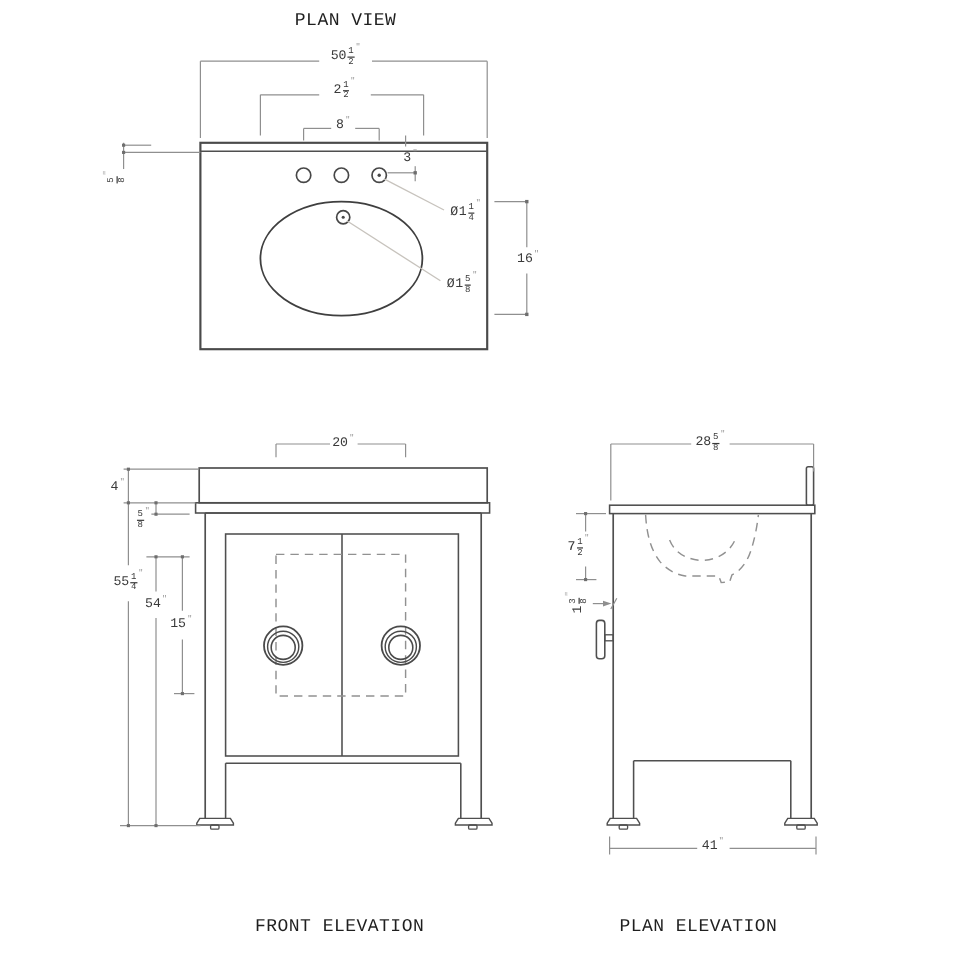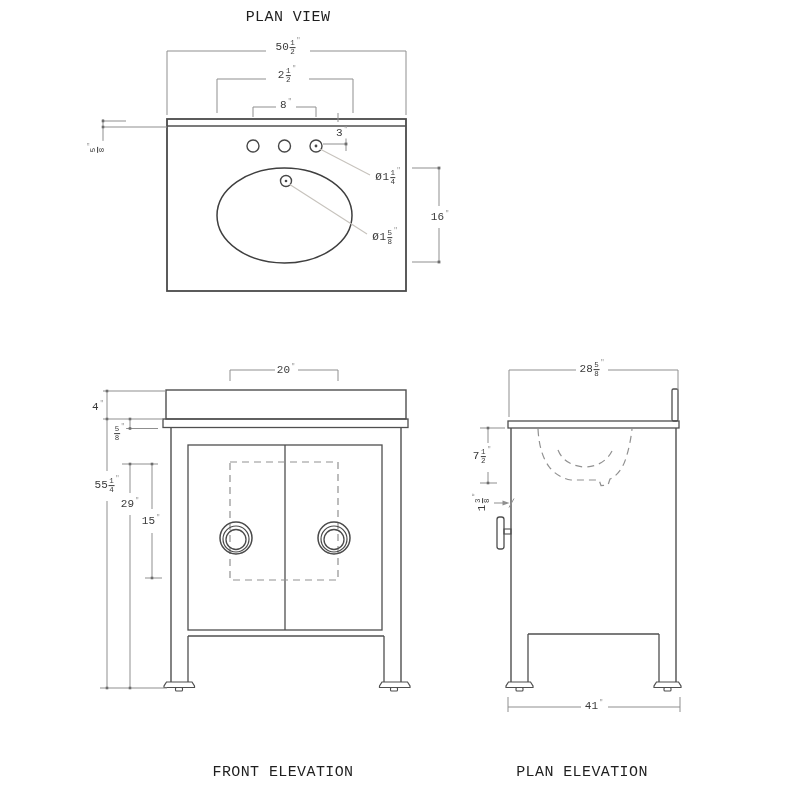--- a/index.html
+++ b/index.html
@@ -285,21 +285,21 @@
   </span>
   <span class="dim" style="left:107px;top:486px">
     <span class="whole">55</span>
     <span class="frac">
         <span class="num">1</span>
         <span class="den">4</span>
       </span>
     <span class="unit">″</span>
   </span>
   <span class="dim" style="left:130px;top:504px">
-    <span class="whole">29</span>
+    <span class="whole">54</span>
 
     <span class="unit">″</span>
   </span>
   <span class="dim" style="left:151px;top:521px">
     <span class="whole">15</span>
 
     <span class="unit">″</span>
   </span>
 
   <span class="dim" style="left:592px;top:370px">

